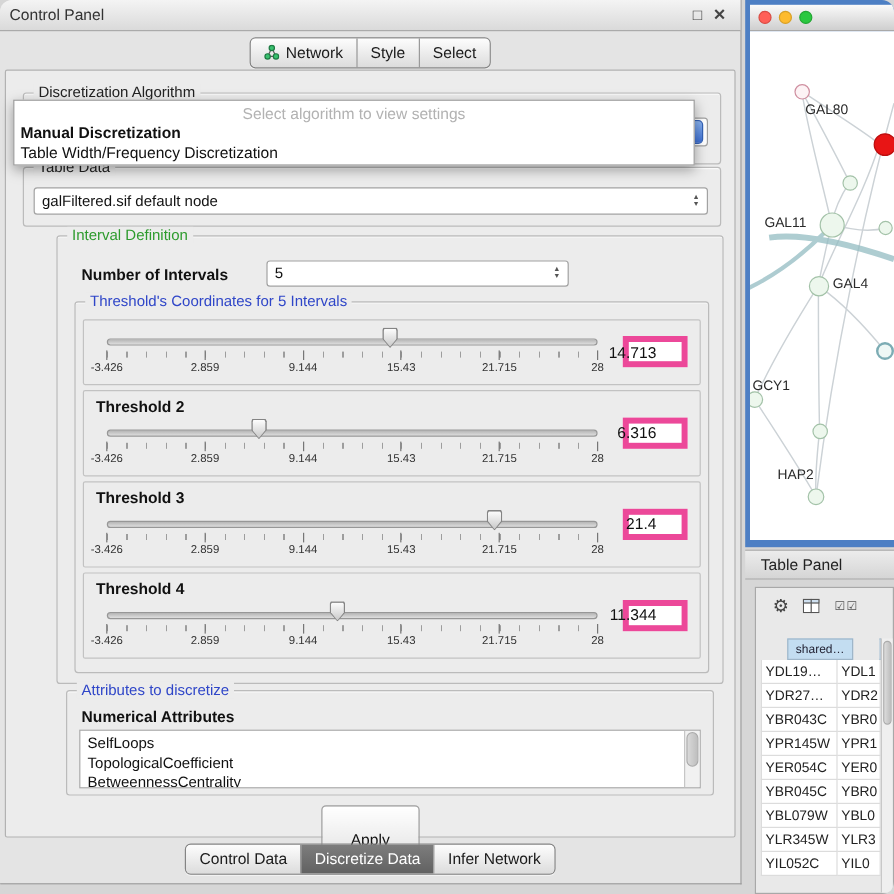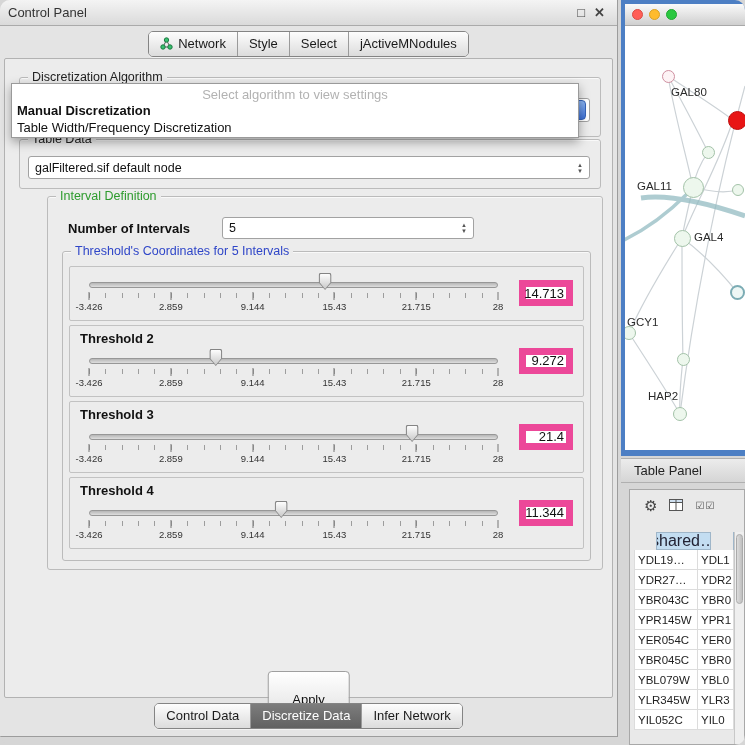--- a/index.html
+++ b/index.html
@@ -45,21 +45,21 @@
   .slider-area{position:relative;height:42px;}
   .slider-inner{position:absolute;left:9px;right:9px;top:0;bottom:0;}
   .track{position:absolute;left:0;right:0;top:10px;height:4px;background:linear-gradient(#b6b6b6,#dedede);border:1px solid #979797;border-radius:3px;}
   .minor-ticks{position:absolute;left:0;right:0;top:21px;height:5px;background-image:repeating-linear-gradient(90deg,#9d9d9d 0 1px,transparent 1px 4%);}
   .major-tick{position:absolute;top:-1px;width:1px;height:8px;background:#767676;transform:translateX(-50%);}
   .tick-label{position:absolute;top:0;transform:translateX(-50%);font-size:9.5px;color:#333;white-space:nowrap;}
   .tick-labels{position:absolute;left:0;right:0;top:29px;height:12px;}
   .major-ticks{position:absolute;left:0;right:0;top:21px;height:8px;}
   .thumb{position:absolute;top:1px;width:13px;height:17px;transform:translateX(-50%);background:#848484;clip-path:polygon(8% 0,92% 0,100% 12%,100% 55%,50% 100%,0 55%,0 12%);}
   .thumb::after{content:"";position:absolute;inset:1px;background:linear-gradient(#fdfdfd,#c9c9c9);clip-path:polygon(8% 0,92% 0,100% 12%,100% 55%,50% 100%,0 55%,0 12%);}
-  .value-box{width:54px;height:26px;background:#fff;border:7px solid #ec4899;display:flex;align-items:center;justify-content:flex-end;padding:0 2px;font-size:13px;color:#111;box-sizing:border-box;flex:0 0 auto;}
+  .value-box{width:54px;height:26px;background:#fff;border:5px solid #ec4899;display:flex;align-items:center;justify-content:flex-end;padding:0 21px;font-size:13px;color:#111;box-sizing:border-box;flex:0 0 auto;}
 
   .noi-label{position:absolute;left:20px;top:24px;font-size:13px;font-weight:bold;color:#111;}
 
   
   .attr-list-label{position:absolute;left:12px;top:14px;font-size:13px;font-weight:bold;color:#111;}
   .listbox{position:absolute;left:10px;right:10px;top:32px;bottom:5px;background:#fff;border:1px solid #a8a8a8;overflow:hidden;padding:2px 16px 0 6px;box-sizing:border-box;}
   .list-item{font-size:12.5px;line-height:16.5px;color:#111;white-space:nowrap;}
   .list-scrollbar{position:absolute;right:0;top:0;bottom:0;width:13px;background:#f1f1f1;border-left:1px solid #c6c6c6;box-sizing:border-box;}
   .list-scrollbar .sb-thumb{position:absolute;left:1px;right:1px;top:1px;height:62%;background:linear-gradient(90deg,#d9d9d9,#bfbfbf);border:1px solid #aaa;border-radius:5px;box-sizing:border-box;}
 
@@ -84,21 +84,21 @@
   .net-label{position:absolute;font-size:11.5px;color:#2a2a2a;z-index:3;white-space:nowrap;}
 
   
   .tp-header{position:absolute;left:621px;top:458px;width:124px;height:25px;background:linear-gradient(#ececec,#d5d5d5);border-top:1px solid #b0b0b0;border-bottom:1px solid #b0b0b0;font-size:13px;color:#222;display:flex;align-items:center;padding-left:13px;box-sizing:border-box;}
   .tp-body{position:absolute;left:629px;top:489px;width:116px;height:256px;background:#e9e9e9;border:1px solid #a8a8a8;box-sizing:border-box;overflow:hidden;}
   .tp-toolbar{height:30px;display:flex;align-items:center;gap:12px;padding-left:14px;}
   .tp-toolbar .gear{font-size:15px;color:#444;line-height:15px;}
   .tp-toolbar .checks{font-size:10px;color:#555;letter-spacing:1px;}
   .tp-grid{position:absolute;left:4px;top:42px;right:10px;}
   .thead{display:flex;height:18px;}
-  .hcell{font-size:16px;color:#223;display:flex;align-items:center;justify-content:center;border:1px solid #9fb6c9;border-left:none;box-sizing:border-box;overflow:hidden;white-space:nowrap;margin-left:22px;}
+  .hcell{font-size:10px;color:#223;display:flex;align-items:center;justify-content:center;border:1px solid #9fb6c9;border-left:none;box-sizing:border-box;overflow:hidden;white-space:nowrap;margin-left:22px;}
   .hcell.c0{width:64px;background:#c3ddf1;border-left:1px solid #9fb6c9;}
   .hcell.c1{flex:1;background:#dcebf7;}
   .trow{display:flex;height:20px;background:#fff;}
   .tcell{font-size:11.5px;color:#222;display:flex;align-items:center;padding-left:3px;border-bottom:1px solid #dcdcdc;border-right:1px solid #dcdcdc;box-sizing:border-box;overflow:hidden;white-space:nowrap;}
   .tcell.c0{width:64px;border-left:1px solid #dcdcdc;}
   .tcell.c1{flex:1;}
   .tp-scrollbar{position:absolute;right:0;top:42px;bottom:0;width:10px;background:#efefef;border-left:1px solid #c8c8c8;box-sizing:border-box;}
   .tp-scrollbar .sb-thumb{position:absolute;left:1px;right:1px;top:2px;height:70px;background:linear-gradient(90deg,#dcdcdc,#bfbfbf);border:1px solid #aaa;border-radius:4px;box-sizing:border-box;}
 </style>
 </head>
@@ -130,23 +130,20 @@
             </svg>
           </span>
           <span>Network</span>
         </div>
         <div class="seg">
             <span>Style</span>
           </div>
         <div class="seg">
             <span>Select</span>
           </div>
-        <div class="seg">
-            <span>jActiveMNodules</span>
-          </div>
       </div>
     </div>
 
     <div class="cp-main">
 
       <div class="groupbox" style="left:14px;top:18px;width:580px;height:58px;">
         <div class="gb-label">Discretization Algorithm</div>
         <div class="combo" style="left:8px;right:10px;top:20px;height:24px;">
           <span class="combo-text"></span>
           <span class="blue-stepper">
@@ -237,21 +234,21 @@
                       <div class="tick-label" style="left: 20%;">2.859</div>
                       <div class="tick-label" style="left: 40%;">9.144</div>
                       <div class="tick-label" style="left: 60%;">15.43</div>
                       <div class="tick-label" style="left: 80%;">21.715</div>
                       <div class="tick-label" style="left: 100%;">28</div>
                     </div>
                   <div class="thumb" style="left: 30.9998%;"></div>
                 </div>
               </div>
             </div>
-            <div class="value-box">9.272</div>
+            <div class="value-box">6.316</div>
           </div>
 
           <div class="thr-block">
             <div class="thr-left">
               <div class="thr-label">Threshold 3</div>
               <div class="slider-area">
                 <div class="slider-inner">
                   <div class="track"></div>
                   <div class="minor-ticks"></div>
                   <div class="major-ticks">
@@ -303,20 +300,32 @@
                   <div class="thumb" style="left: 46.9993%;"></div>
                 </div>
               </div>
             </div>
             <div class="value-box">11.344</div>
           </div>
 
         </div>
       </div>
 
+      <div class="groupbox" style="left:50px;top:516px;width:538px;height:86px;">
+        <div class="gb-label blue">Attributes to discretize</div>
+        <span class="attr-list-label">Numerical Attributes</span>
+        <div class="listbox">
+          <div class="list-scrollbar">
+              <div class="sb-thumb"></div>
+            </div>
+        <div class="list-item">SelfLoops</div>
+            <div class="list-item">TopologicalCoefficient</div>
+            <div class="list-item">BetweennessCentrality</div>
+          </div>
+      </div>
 
       <button class="apply-btn">Apply</button>
     </div>
 
     <div class="bottom-tabbar">
       <div class="seg-tabs">
         <div class="seg">
             <span>Control Data</span>
           </div>
         <div class="seg active">

